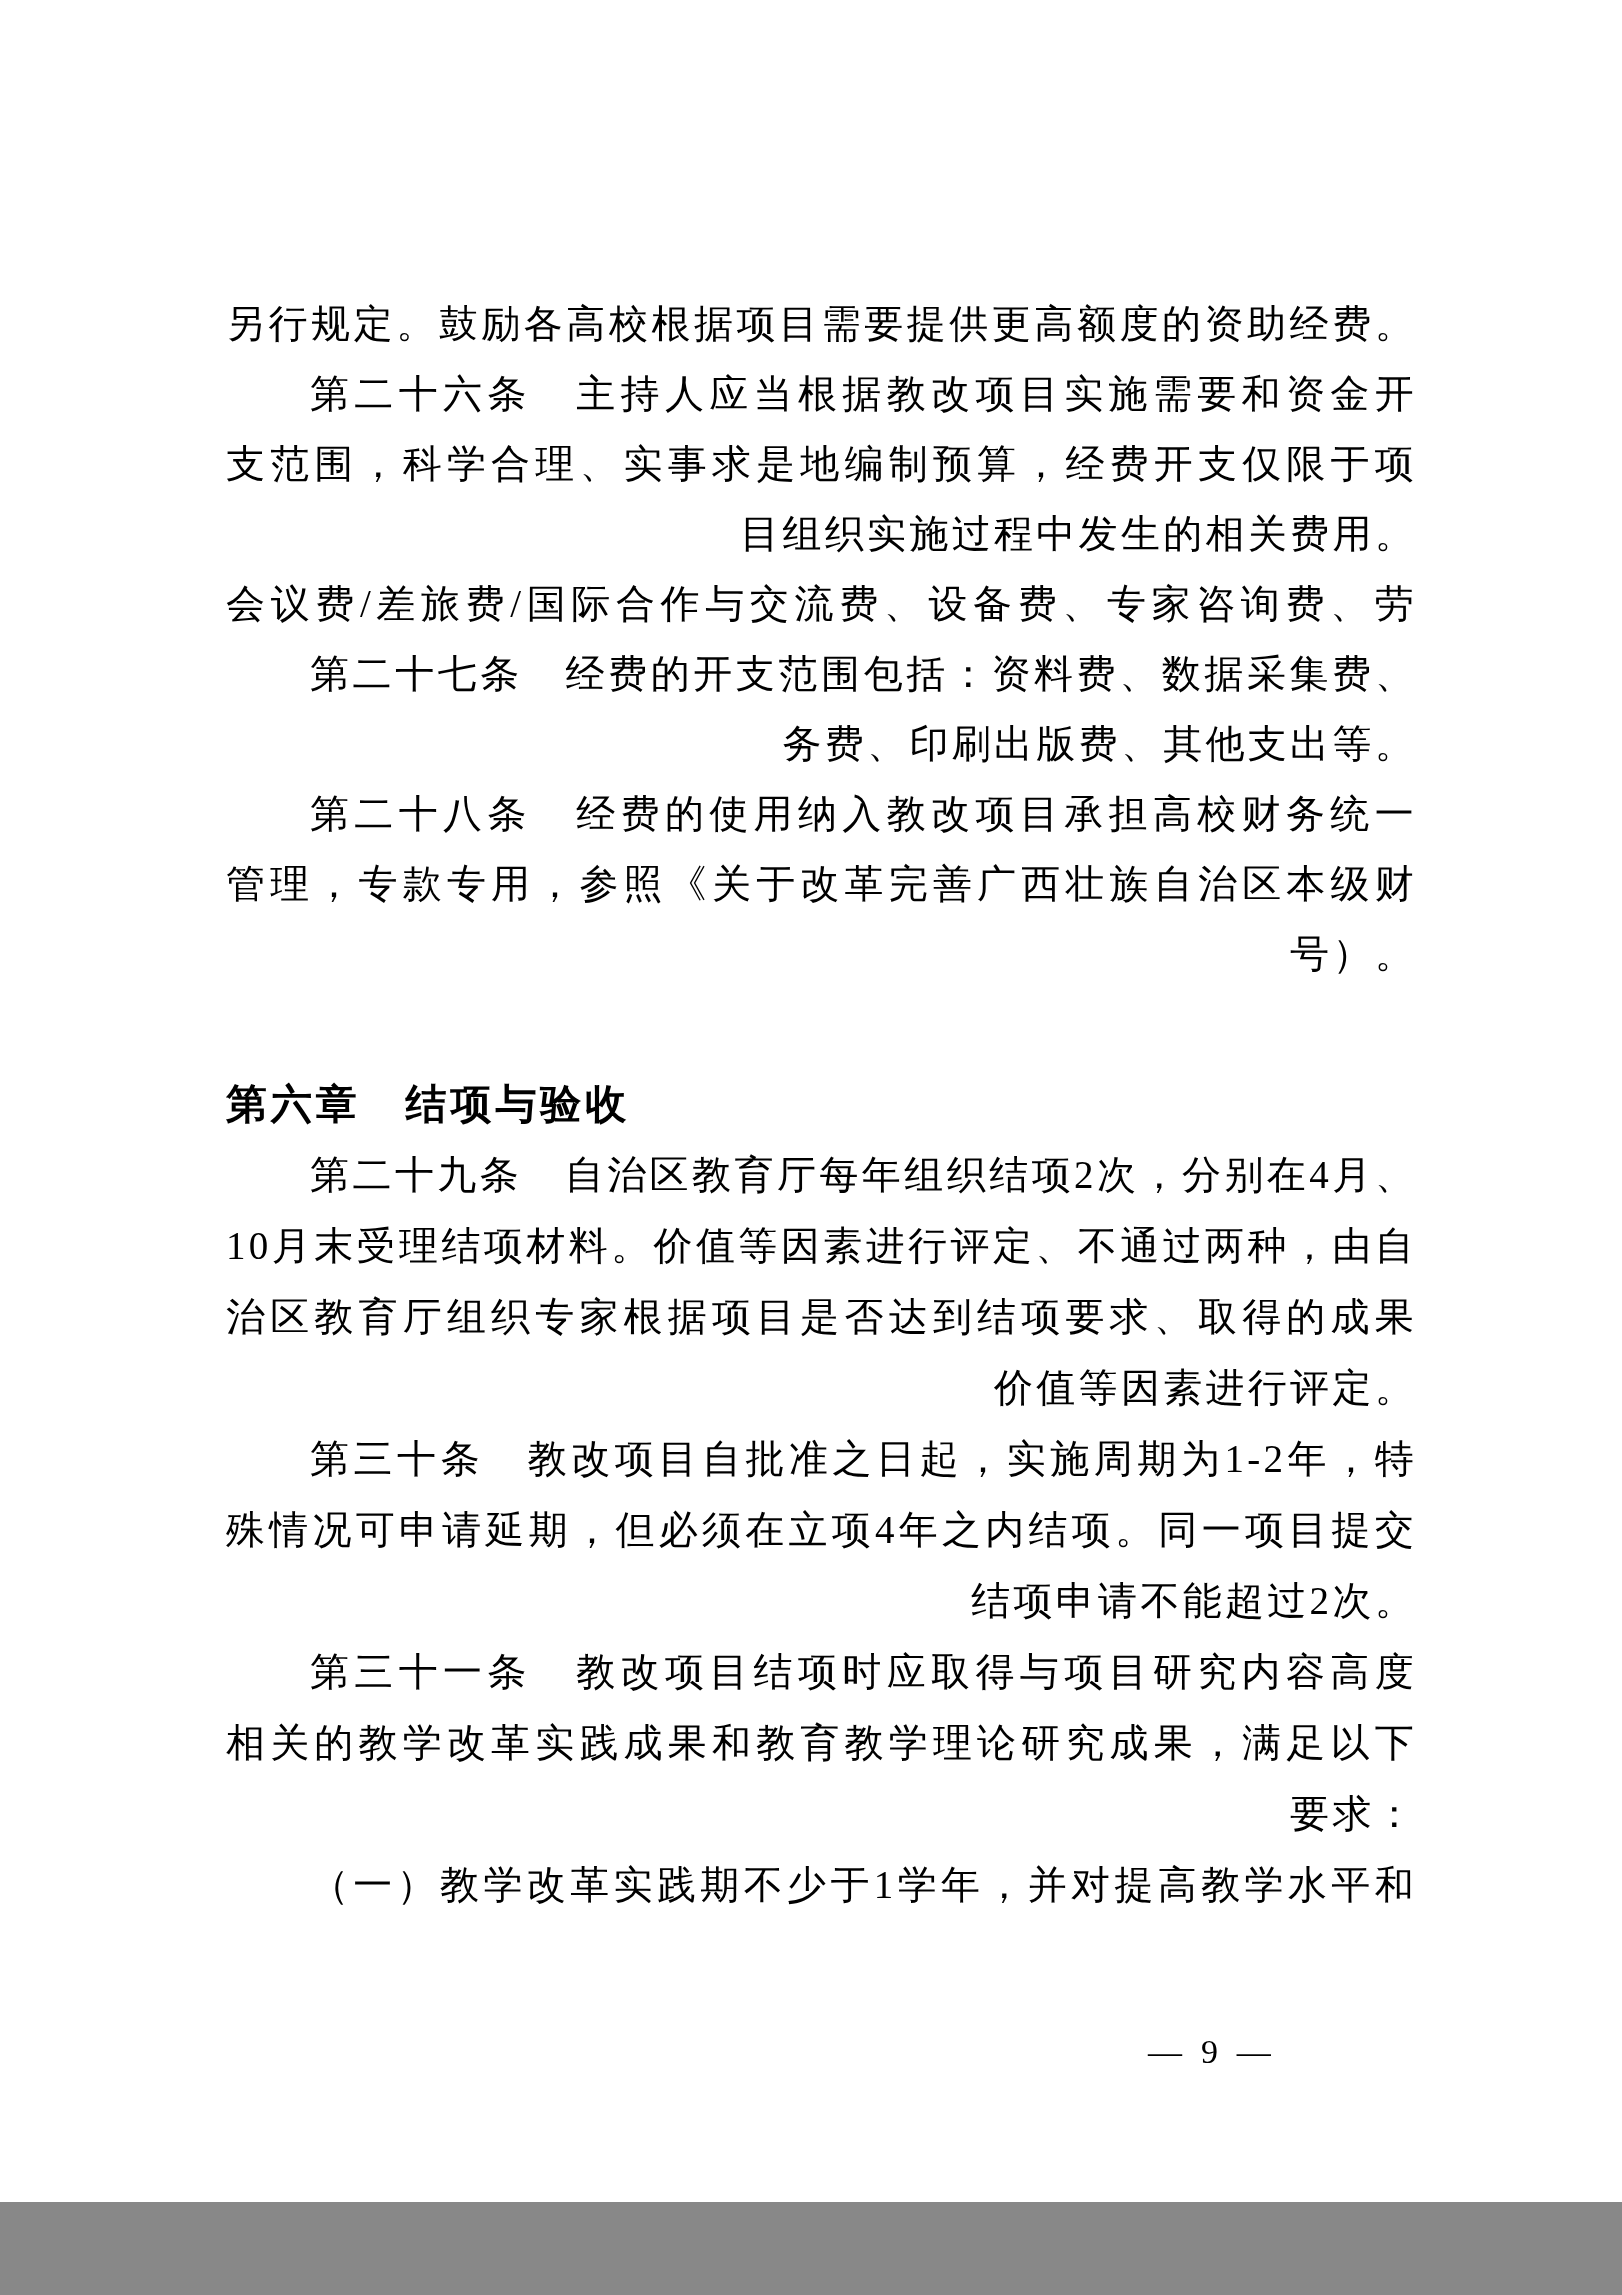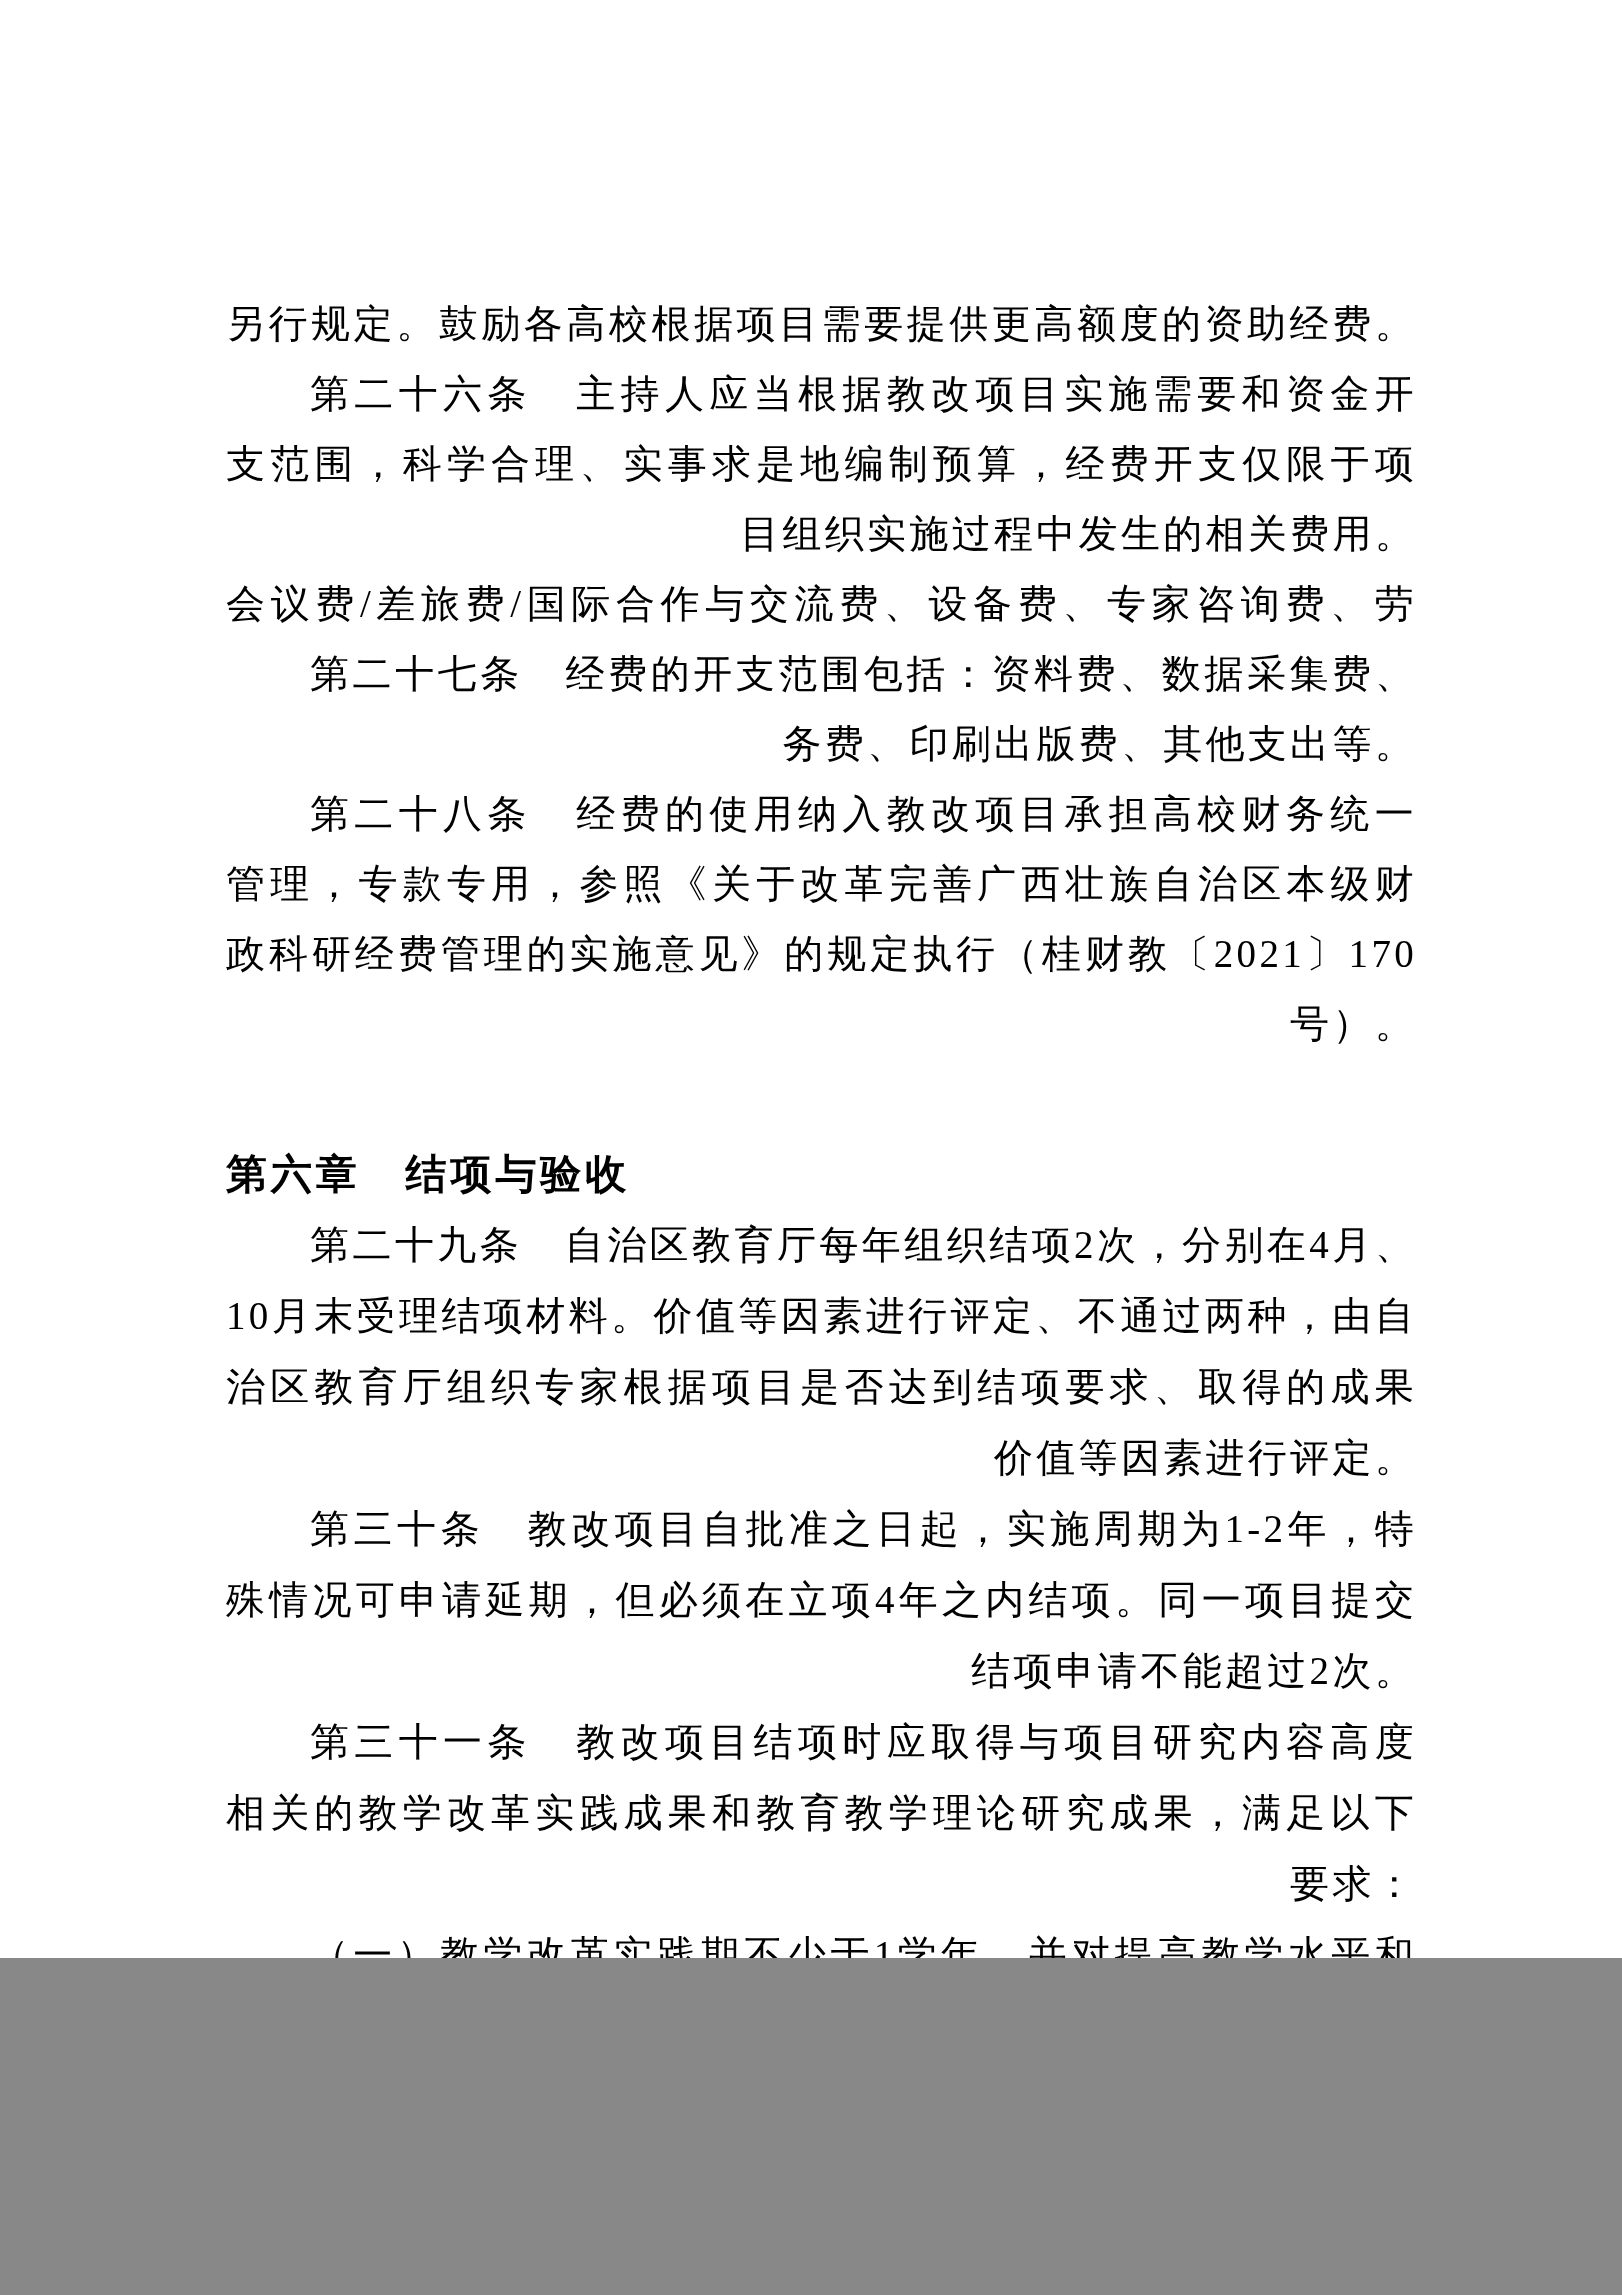--- a/index.html
+++ b/index.html
@@ -1,18 +1,18 @@
 <!DOCTYPE html>
 <html style="font-size:10.5px"><head>
 <meta charset="utf-8">
 <style>
   html,body{margin:0;padding:0;background:#888;}
   .page{
     position:relative;
-    width:1623px;height:1958px;
+    width:1623px;height:2202px;
     background:#ffffff;
     color:#000;
     font-family:"Liberation Serif", serif;
     overflow:hidden;
   }
   .content{
     position:absolute;
     left:226px;top:289px;width:1191px;
   }
   .line{
@@ -54,21 +54,20 @@
 
     <div class="line j">另行规定。鼓励各高校根据项目需要提供更高额度的资助经费。</div>
     <div class="line j i">第二十六条　主持人应当根据教改项目实施需要和资金开</div>
     <div class="line j">支范围，科学合理、实事求是地编制预算，经费开支仅限于项</div>
     <div class="line">目组织实施过程中发生的相关费用。</div>
     <div class="line j">会议费/差旅费/国际合作与交流费、设备费、专家咨询费、劳</div>
     <div class="line j i">第二十七条　经费的开支范围包括：资料费、数据采集费、</div>
     <div class="line">务费、印刷出版费、其他支出等。</div>
     <div class="line j i">第二十八条　经费的使用纳入教改项目承担高校财务统一</div>
     <div class="line j">管理，专款专用，参照《关于改革完善广西壮族自治区本级财</div>
-    <div class="line j">政科研经费管理的实施意见》的规定执行（桂财教〔2021〕170</div>
     <div class="line">号）。</div>
 
     <div class="heading">第六章　结项与验收</div>
 
     <div class="s2">
       <div class="line j i">第二十九条　自治区教育厅每年组织结项2次，分别在4月、</div>
       <div class="line j">10月末受理结项材料。价值等因素进行评定、不通过两种，由自</div>
       <div class="line j">治区教育厅组织专家根据项目是否达到结项要求、取得的成果</div>
       <div class="line">价值等因素进行评定。</div>
       <div class="line j i">第三十条　教改项目自批准之日起，实施周期为1-2年，特</div>

